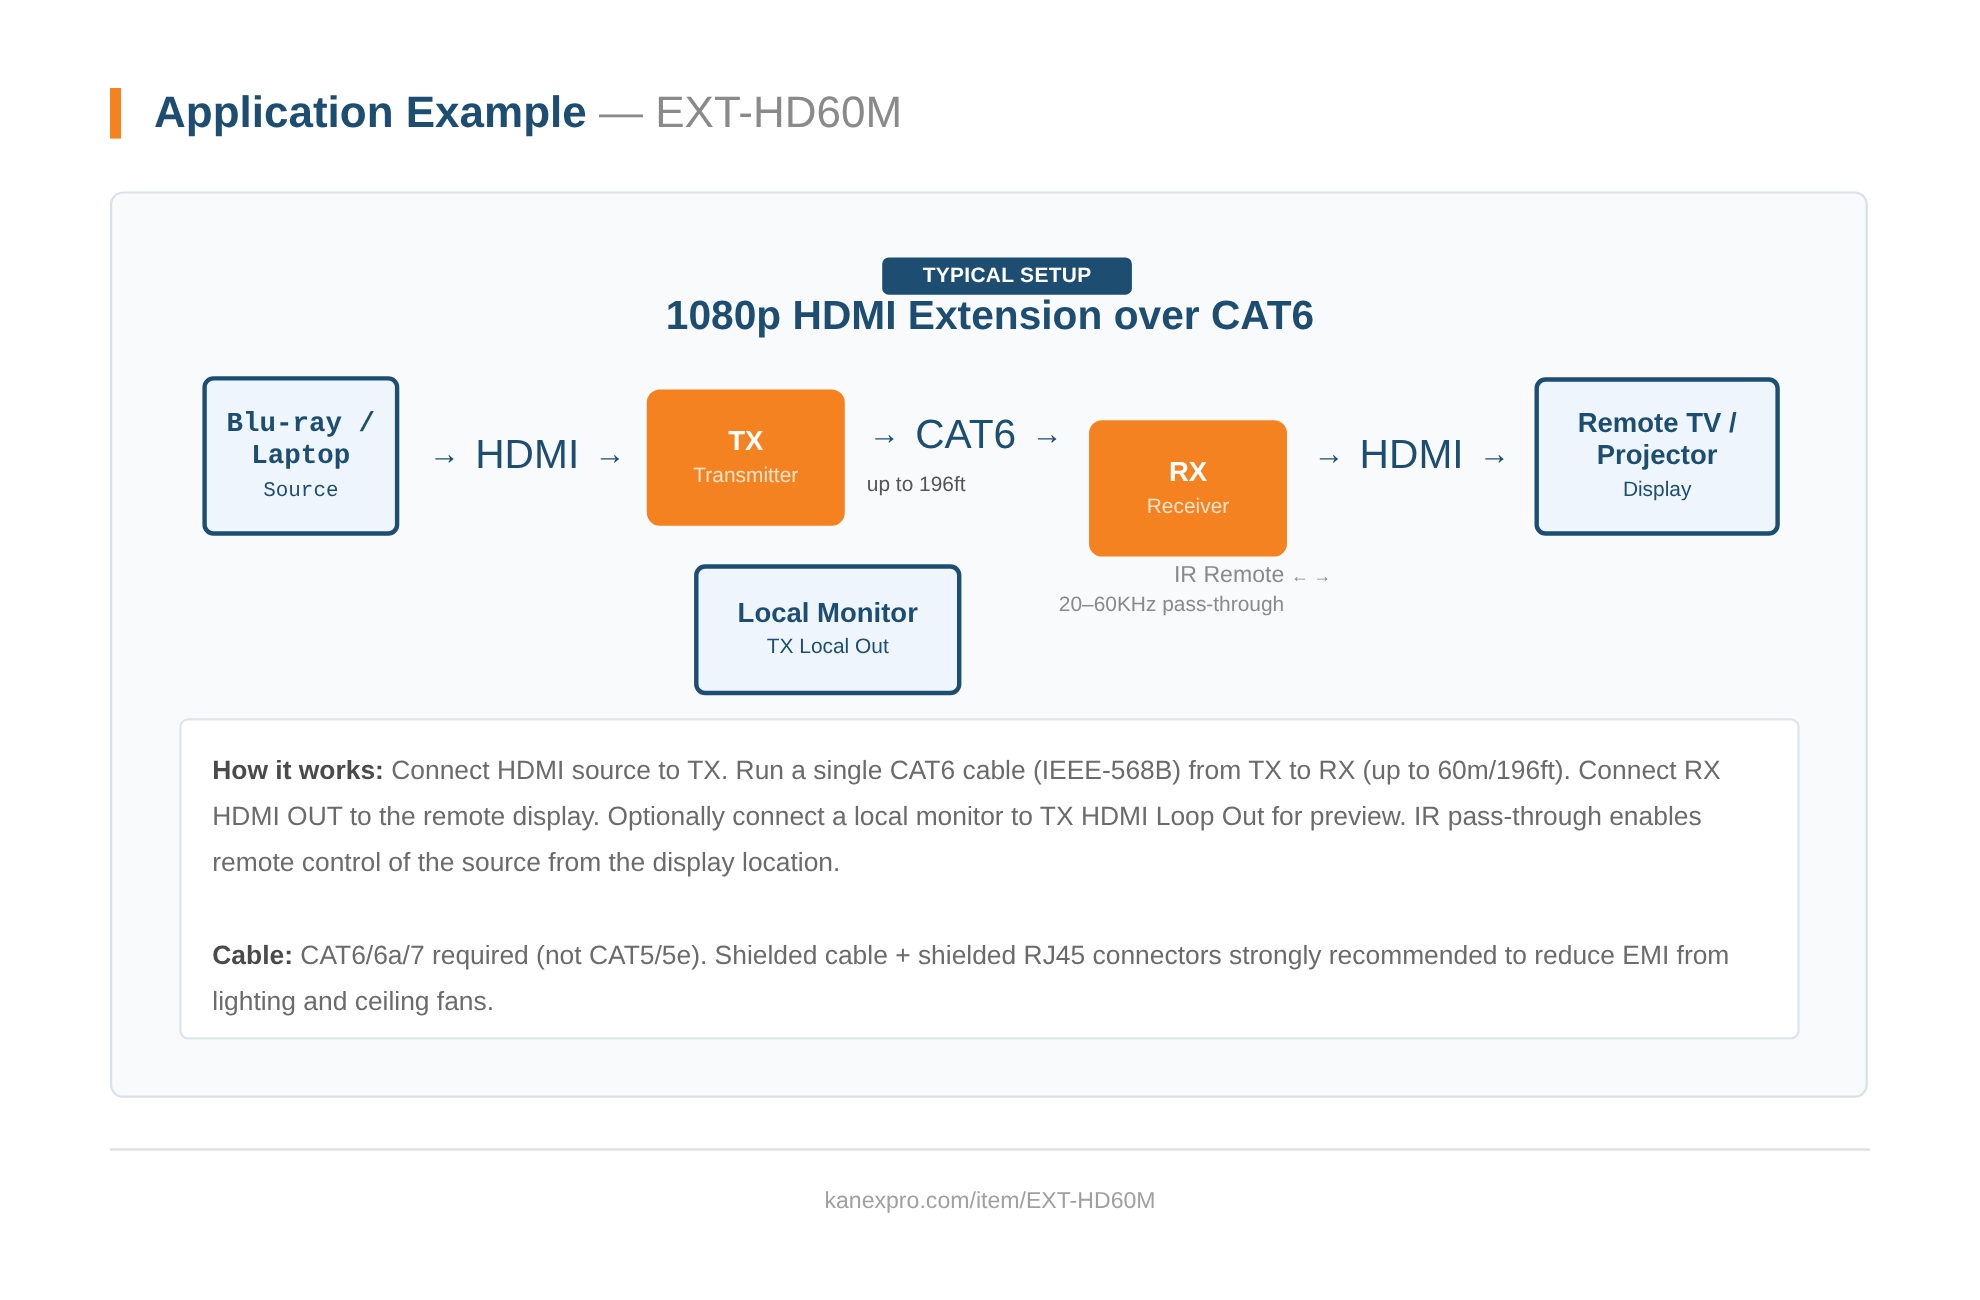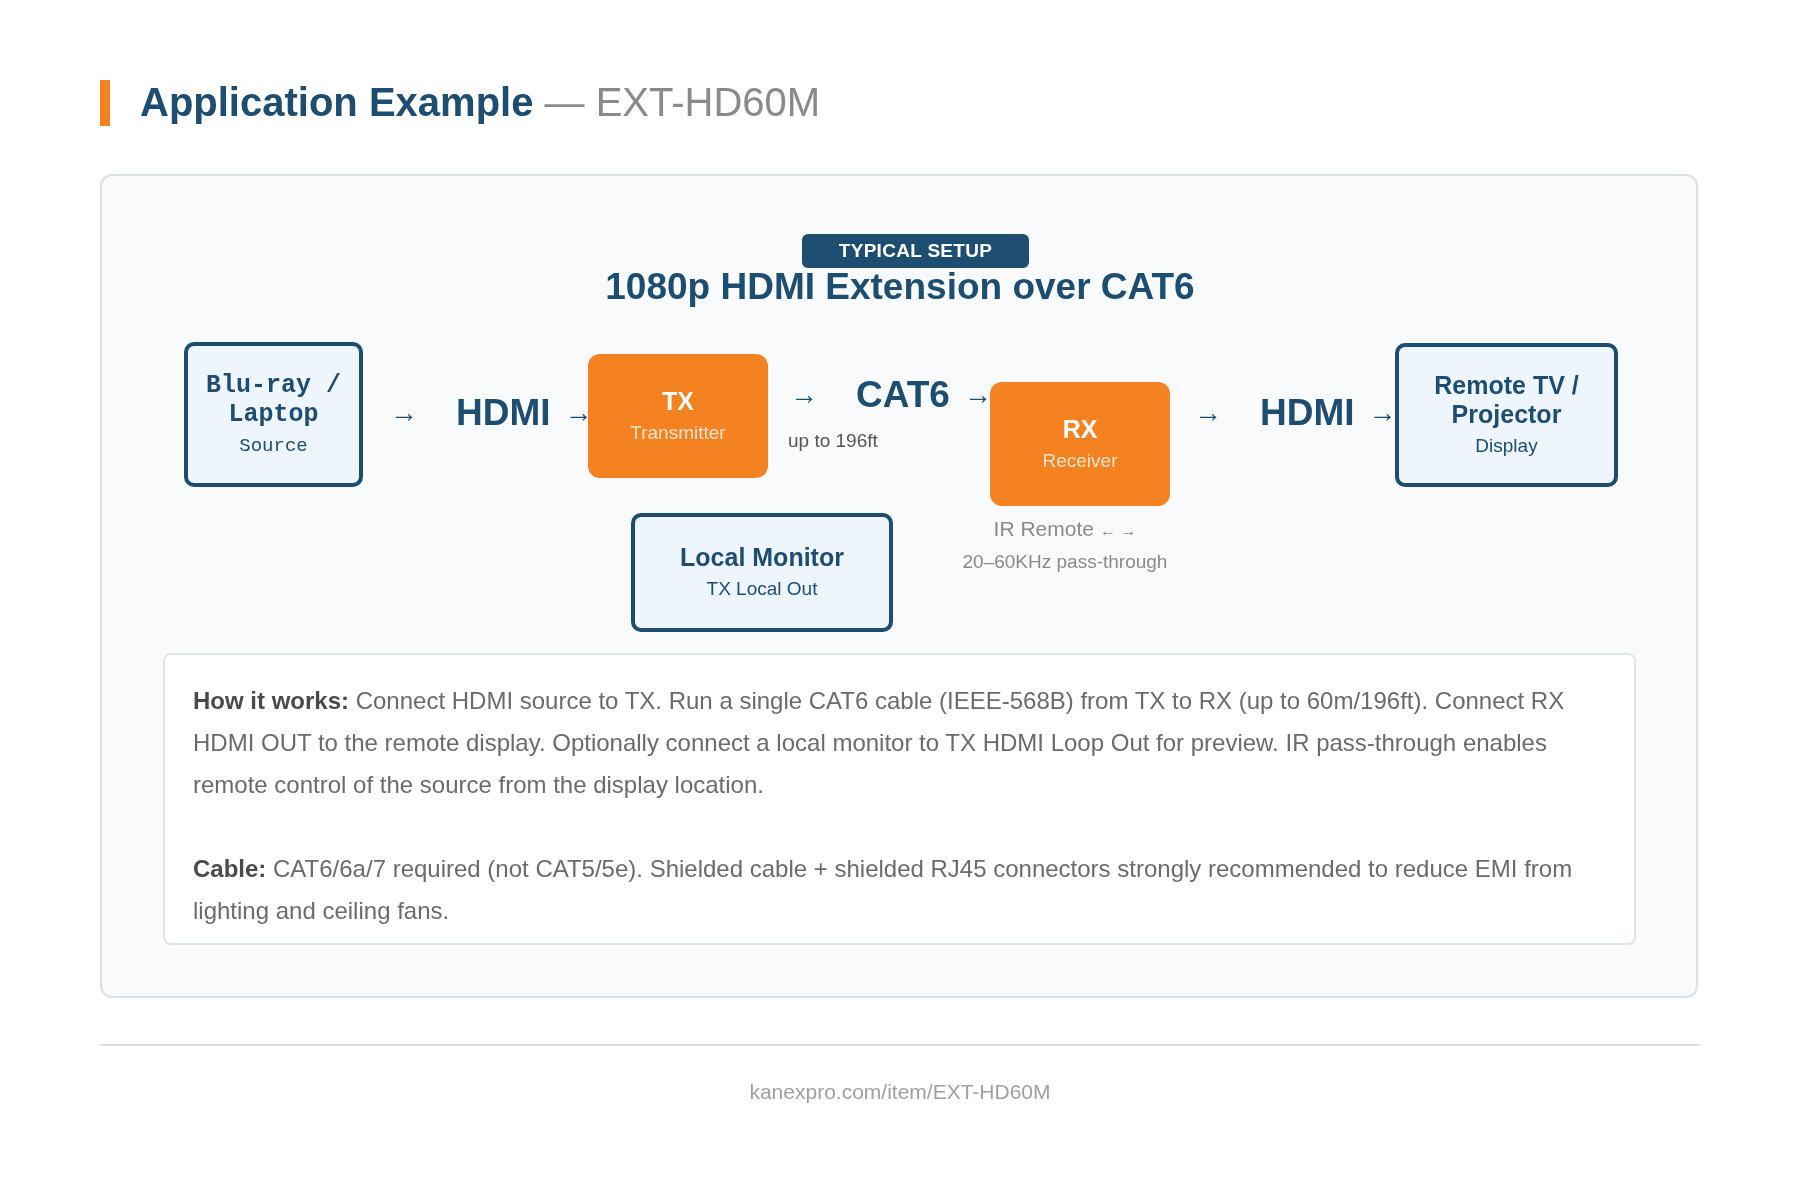--- a/index.html
+++ b/index.html
@@ -24,25 +24,25 @@
           justify-content:center; align-items:center; }
   .node.outline { background:#eef5fc; border:4px solid #1d4e72; border-radius:10px; }
   .node.solid { background:#f58220; border-radius:12px; }
   .node .nm { font-size:25px; font-weight:bold; line-height:29px; color:#1d4e72; }
   .node .sub { font-size:19px; line-height:26px; color:#1d4e72; margin-top:4px; }
   .node.solid .nm { color:#ffffff; font-size:25px; }
   .node.solid .sub { color:#fde3cb; }
 
   .conn { position:absolute; white-space:nowrap; color:#1d4e72; display:flex; align-items:center; }
   .conn .arrow { font-size:28px; margin:0 14px; }
-  .conn .lbl { font-size:37px; font-weight:bold;margin-left:24px; }
+  .conn .lbl { font-size:37px; font-weight:normal; }
   .conn-sub { position:absolute; font-size:19px; color:#555; white-space:nowrap; }
 
   .ir { position:absolute; left:920px; width:290px; top:510px; text-align:center; color:#8a8a8a; }
-  .ir .l1 { font-size:21px; line-height:38px; }
+  .ir .l1 { font-size:21px; line-height:26px;text-align:right; }
   .ir .l1 .arr { font-size:16px; margin-left:6px; }
   .ir .l2 { font-size:19px; line-height:24px; }
 
   .note { position:absolute; left:163px; top:653px; width:1473px; height:292px; box-sizing:border-box;
           background:#ffffff; border:2px solid #dde5eb; border-radius:8px; padding:25px 28px;
           font-size:24px; line-height:42px; color:#6b6b6b; }
   .note p { margin:0; }
   .note p + p { margin-top:42px; }
   .note b { color:#4a4a4a; }
 
@@ -96,21 +96,21 @@
   <span class="lbl">HDMI</span>
   <span class="arrow">→</span>
 </div>
 
 <div class="node outline" style="left:1395px; top:343px; width:223px; height:144px;">
   <div class="nm">Remote TV /</div>
   <div class="nm">Projector</div>
   <div class="sub">Display</div>
 </div>
 
-<div class="node outline" style="left:631px; top:513px; width:262px; height:119px;">
+<div class="node outline" style="left:631px; top:513px; width:243px; height:119px;">
   <div class="nm">Local Monitor</div>
   <div class="sub">TX Local Out</div>
 </div>
 
 <div class="ir">
   <div class="l1"><span>IR Remote</span><span class="arr">← →</span></div>
   <div class="l2">20–60KHz pass-through</div>
 </div>
 
 <div class="note">

